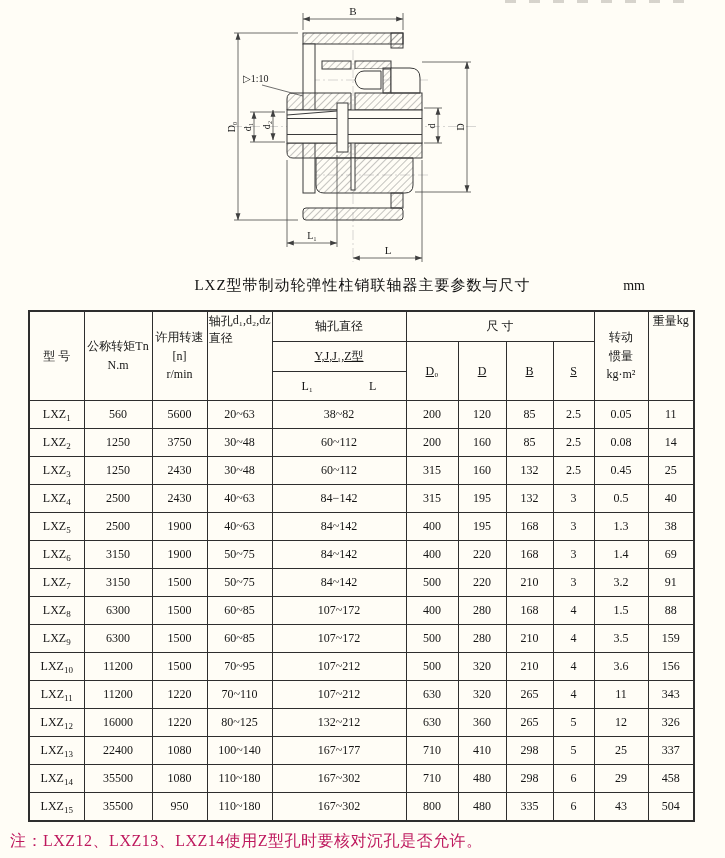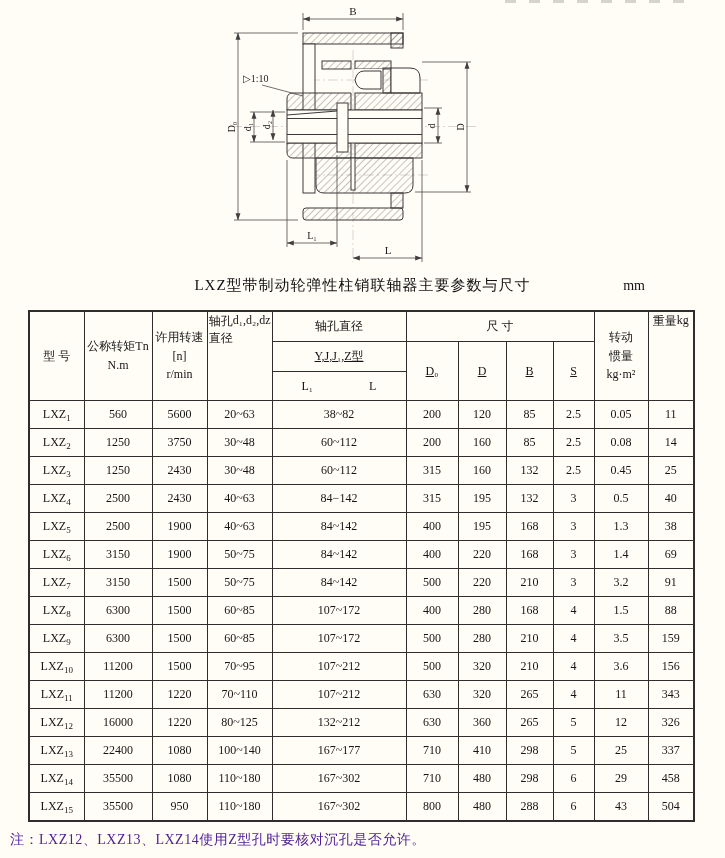--- a/index.html
+++ b/index.html
@@ -46,21 +46,21 @@
   .hrow1 td{height:29px;}
   .hrow2 td{height:29px;text-decoration:underline;}
   .hrow3 td{height:28px;}
   tbody.data td{height:27px;}
   .stack{display:flex;flex-direction:column;justify-content:center;line-height:1.55;}
   .spread{display:flex;flex-direction:row;justify-content:center;height:86px;}
   .lcell{display:flex;justify-content:space-around;align-items:center;}
   .sub{font-size:9px;position:relative;top:3px;}
   .note{
     position:absolute;top:831px;left:10px;
-    font-size:14px;color:#4c1d95;letter-spacing:.5px;
+    font-size:16px;color:#be185d;letter-spacing:.5px;
   }
 </style>
 </head>
 <body>
 
 <div class="page">
 
   <div class="remnant"></div>
 
   <svg class="drawing" width="725" height="272" viewBox="0 0 725 272">
@@ -418,21 +418,21 @@
       <td>458</td>
     </tr>
         <tr>
       <td><span>LXZ</span><span class="sub">15</span></td>
       <td>35500</td>
       <td>950</td>
       <td>110~180</td>
       <td>167~302</td>
       <td>800</td>
       <td>480</td>
-      <td>288</td>
+      <td>335</td>
       <td>6</td>
       <td>43</td>
       <td>504</td>
     </tr>
       </tbody>
   </table>
 
   <div class="note">注：LXZ12、LXZ13、LXZ14使用Z型孔时要核对沉孔是否允许。</div>
 
 </div>

